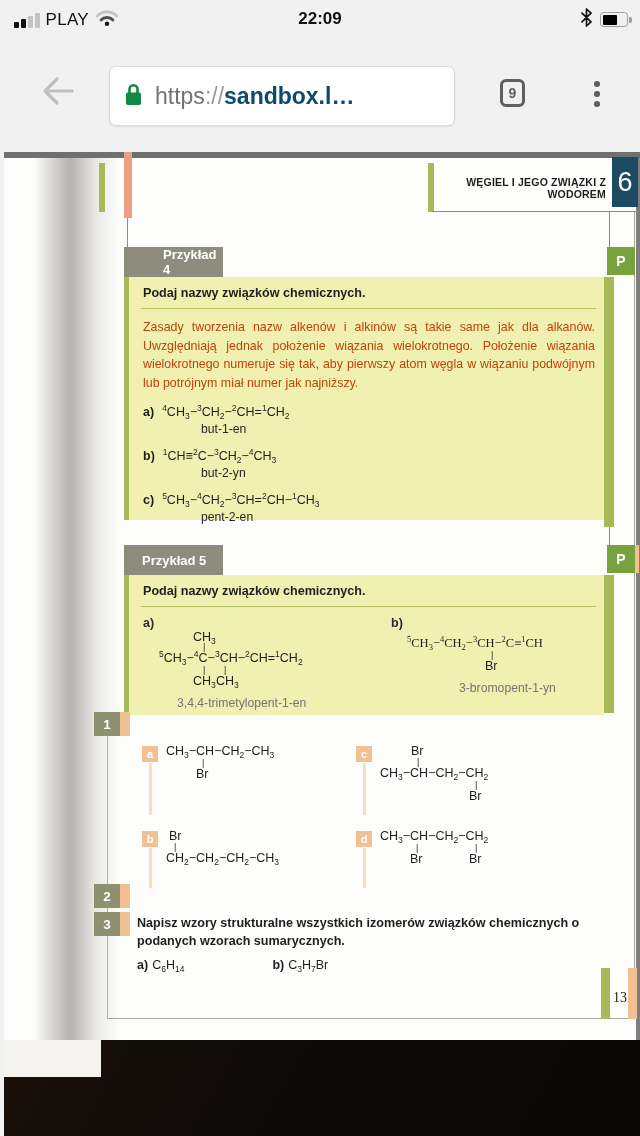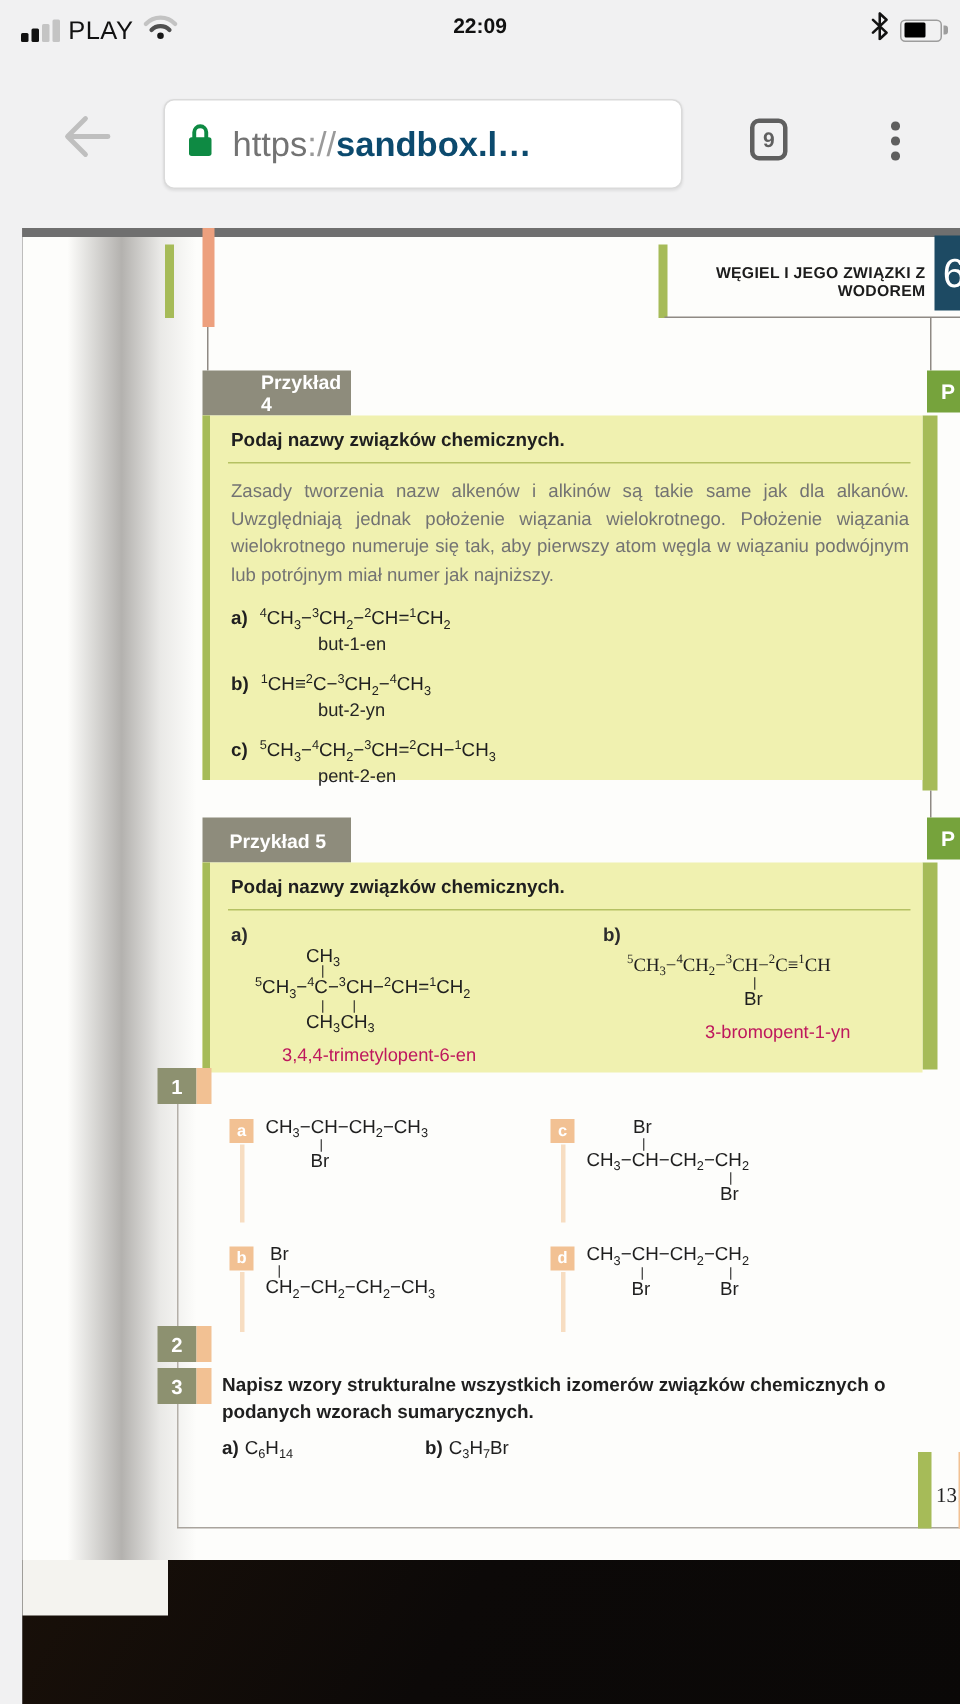--- a/index.html
+++ b/index.html
@@ -7,41 +7,41 @@
           font-family:"Liberation Sans",sans-serif;}
   
   .status-bar{position:absolute;left:0;top:0;width:640px;height:44px;background:#f1f1f2;}
   .sb-left{position:absolute;left:14px;top:9px;display:flex;align-items:center;gap:6px;}
   .sig{display:flex;align-items:flex-end;gap:2.5px;height:15px;}
   .sig i{display:block;width:4.5px;border-radius:1px;background:#c4c4c4;}
   .sig i.on{background:#111;}
   .sig i:nth-child(1){height:6px}.sig i:nth-child(2){height:9px}
   .sig i:nth-child(3){height:12px}.sig i:nth-child(4){height:15px}
   .carrier{font-size:17px;color:#111;letter-spacing:.3px;}
-  .sb-time{position:absolute;left:0;right:0;top:9px;text-align:center;font-size:14px;font-weight:700;color:#111;}
+  .sb-time{position:absolute;left:0;right:0;top:9px;text-align:center;font-size:17px;font-weight:700;color:#111;}
   .sb-right{position:absolute;right:12px;top:8px;display:flex;align-items:center;gap:7px;}
   .batt{position:relative;width:26px;height:13px;border:1.5px solid #9d9d9d;border-radius:3.5px;}
   .batt .fill{position:absolute;left:1.5px;top:1.5px;bottom:1.5px;width:14px;background:#000;border-radius:1px;}
   .batt .nub{position:absolute;right:-4.5px;top:3.5px;width:3px;height:6px;background:#9d9d9d;border-radius:0 2px 2px 0;}
   
   .toolbar{position:absolute;left:0;top:44px;width:640px;height:108px;background:#f1f1f2;}
   .back-btn{position:absolute;left:38px;top:27px;width:40px;height:40px;}
   .url-pill{position:absolute;left:109px;top:22px;width:346px;height:60px;background:#fff;border:1px solid #dadada;
             border-radius:7px;box-shadow:0 1px 2px rgba(0,0,0,.08);display:flex;align-items:center;padding:0 14px;box-sizing:border-box;}
   .url-text{font-size:23px;white-space:nowrap;overflow:hidden;margin-left:12px;}
   .u-scheme{color:#737373;}
   .u-sep{color:#9a9a9a;}
   .u-host{color:#0c4a6e;font-weight:bold;}
   .tab-btn{position:absolute;left:500px;top:35px;width:25px;height:28px;border:3px solid #5f5f5f;border-radius:6px;
            display:flex;align-items:center;justify-content:center;font-size:14px;font-weight:700;color:#5f5f5f;box-sizing:border-box;}
   .menu-btn{position:absolute;left:588px;top:33px;width:18px;height:34px;display:flex;flex-direction:column;
             align-items:center;justify-content:center;gap:4.5px;}
   .menu-btn i{width:5.5px;height:5.5px;border-radius:50%;background:#5f5f5f;}
   
-  .photo{position:absolute;left:15px;top:152px;width:528px;height:984px;background:#0d0a08;}
+  .photo{position:absolute;left:4px;top:152px;width:528px;height:984px;background:#0d0a08;}
   .photo-topstrip{position:absolute;left:0;top:0;width:640px;height:6px;background:#6f6f6f;}
   .book{position:absolute;left:0;top:6px;width:640px;height:882px;background:#fdfdfb;}
   .black-bottom{position:absolute;left:0;top:888px;width:640px;height:96px;
                 background:linear-gradient(120deg,#191009 0%,#0c0908 45%,#0a0807 100%);}
   .black-bottom .step{position:absolute;left:0;top:0;width:97px;height:37px;background:#f4f3ef;}
   .spine-shadow{position:absolute;left:30px;top:6px;width:86px;height:882px;
      background:linear-gradient(90deg,rgba(0,0,0,0) 0%,rgba(60,55,50,.38) 42%,rgba(60,55,50,.10) 72%,rgba(0,0,0,0) 100%);}
   .right-strip{position:absolute;left:632px;top:6px;width:8px;height:882px;background:#7e7e7e;}
   
   .vbar{position:absolute;}
@@ -53,35 +53,35 @@
             display:flex;align-items:center;justify-content:center;font-size:27px;font-weight:400;}
   
   .ex-label{position:absolute;width:99px;height:30px;background:#8e8c7c;color:#fff;font-size:13px;font-weight:700;
             display:flex;align-items:center;padding-left:18px;box-sizing:border-box;}
   .p-badge{position:absolute;width:28px;height:28px;background:#76a33c;color:#fff;font-size:14px;font-weight:700;
            display:flex;align-items:center;justify-content:center;}
   .ybox{position:absolute;left:120px;width:480px;background:#f0f1b0;border-left:5px solid #a6bb58;box-sizing:border-box;
         padding:9px 14px 0 14px;color:#2c2c2c;}
   .task{font-size:12.6px;font-weight:700;color:#1f1f1f;}
   .ydivider{height:1px;background:#b5c163;margin:8px -6px 9px -2px;}
-  .ypara{font-size:12.4px;line-height:1.5;text-align:justify;color:#737373;width:452px;}
+  .ypara{font-size:12.4px;line-height:1.5;text-align:justify;color:#c2410c;width:452px;}
   .chem{font-size:12.5px;color:#1f1f1f;}
   .chem sup{font-size:8.5px;line-height:0;vertical-align:5px;}
   .chem sub{font-size:8.5px;line-height:0;vertical-align:-3px;}
   .chem-item{margin-top:13px;}
   .chem-key{font-weight:700;font-size:12.5px;margin-right:8px;}
   .chem-name{font-size:12.2px;margin-left:58px;margin-top:3px;color:#242424;}
   .struct{position:relative;}
   .struct-row{position:relative;}
   .struct-row span{position:absolute;top:0;white-space:nowrap;}
   .struct-row .bond{font-size:9px;line-height:1;color:#1f1f1f;}
   .ex5-cols{display:flex;margin-top:4px;}
   .ex5-col{position:relative;}
   .ex5-key{font-weight:700;font-size:12.5px;}
-  .ex5-name{font-size:12.2px;margin-top:8px;color:#be185d;}
+  .ex5-name{font-size:12.2px;margin-top:8px;color:#737373;}
   
   .num-box{position:absolute;width:26px;height:24px;background:#8d9170;color:#fff;font-size:13.5px;font-weight:700;
            display:flex;align-items:center;justify-content:center;}
   .num-tab{position:absolute;width:10px;height:24px;background:#f2c193;}
   .question{position:absolute;left:133px;width:472px;font-size:12.6px;font-weight:700;color:#1f1f1f;line-height:1.45;}
   .q1-grid{position:absolute;left:138px;top:592px;width:462px;display:grid;
            grid-template-columns:214px auto;row-gap:26px;align-items:start;}
   .opt{position:relative;padding-left:24px;min-height:58px;}
   .opt-badge{position:absolute;left:0;top:2px;width:16px;height:16px;background:#f2c193;color:#fff;
              font-size:11px;font-weight:700;display:flex;align-items:center;justify-content:center;}
@@ -209,21 +209,21 @@
                 </div>
                 <div class="struct-row" style="height: 8px;">
                   <span class="bond" style="left: 44px;">|</span>
                   <span class="bond" style="left: 65px;">|</span>
                 </div>
                 <div class="struct-row" style="height: 14px;">
                   <span style="left: 34px;">CH<sub>3</sub></span>
                   <span style="left: 57px;">CH<sub>3</sub></span>
                 </div>
               </div>
-              <div class="ex5-name" style="margin-left: 18px;">3,4,4-trimetylopent-6-en</div>
+              <div class="ex5-name" style="margin-left: 18px;">3,4,4-trimetylopent-1-en</div>
             </div>
           </div>
           <div class="ex5-col" style="width: auto; margin-left: 8px;">
             <div class="ex5-key">b)</div>
             <div style="margin-left: 16px; margin-top: 6px;">
               <div class="struct chem">
                 <div class="struct-row" style="height: 15px; font-family: Liberation Serif, serif;">
                   <span style="left: 0px;"><sup>5</sup>CH<sub>3</sub>−<sup>4</sup>CH<sub>2</sub>−<sup>3</sup>CH−<sup>2</sup>C≡<sup>1</sup>CH</span>
                 </div>
                 <div class="struct-row" style="height: 8px;">

